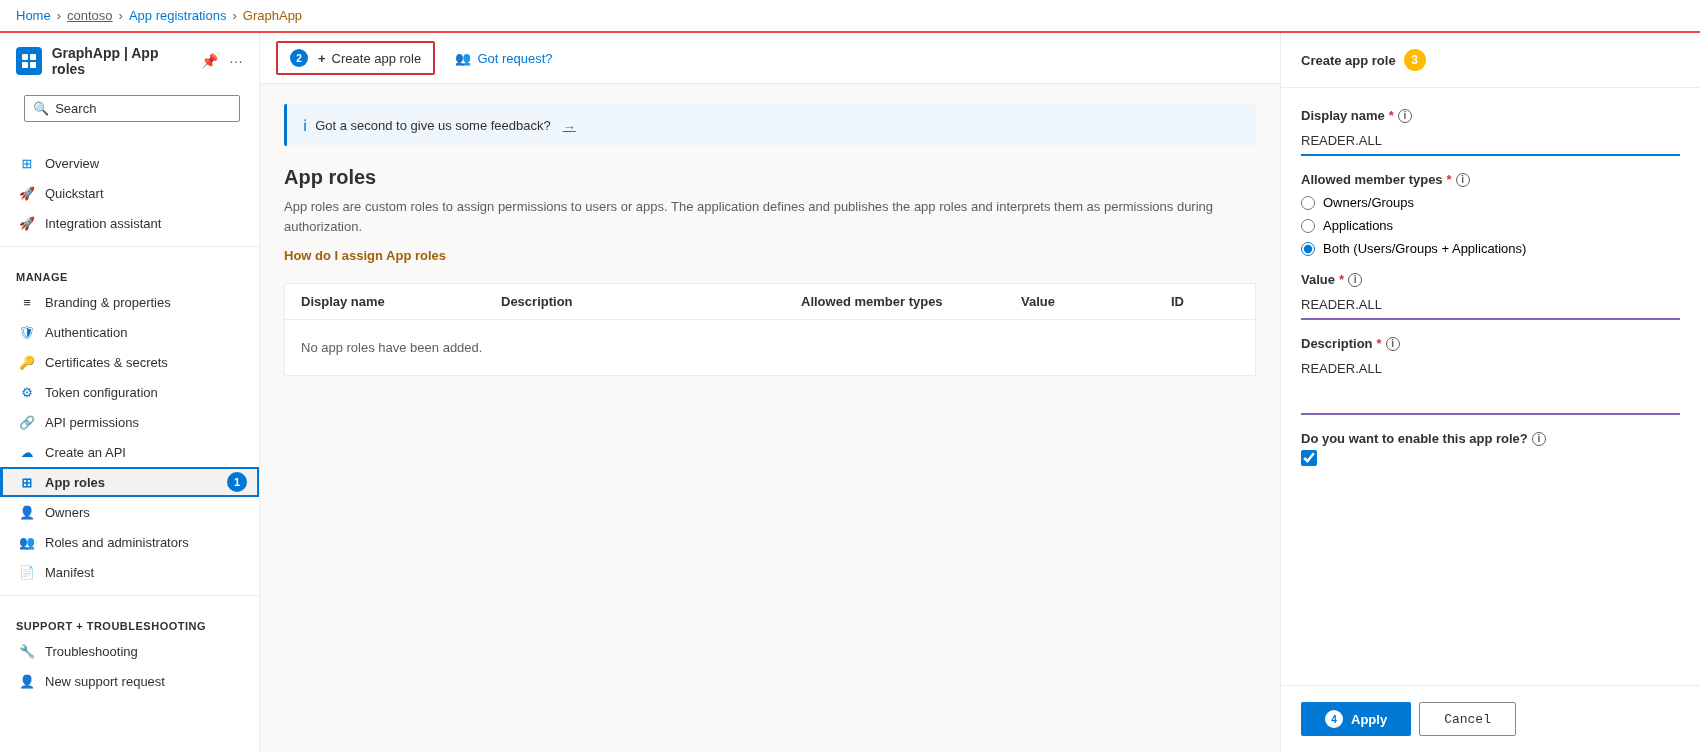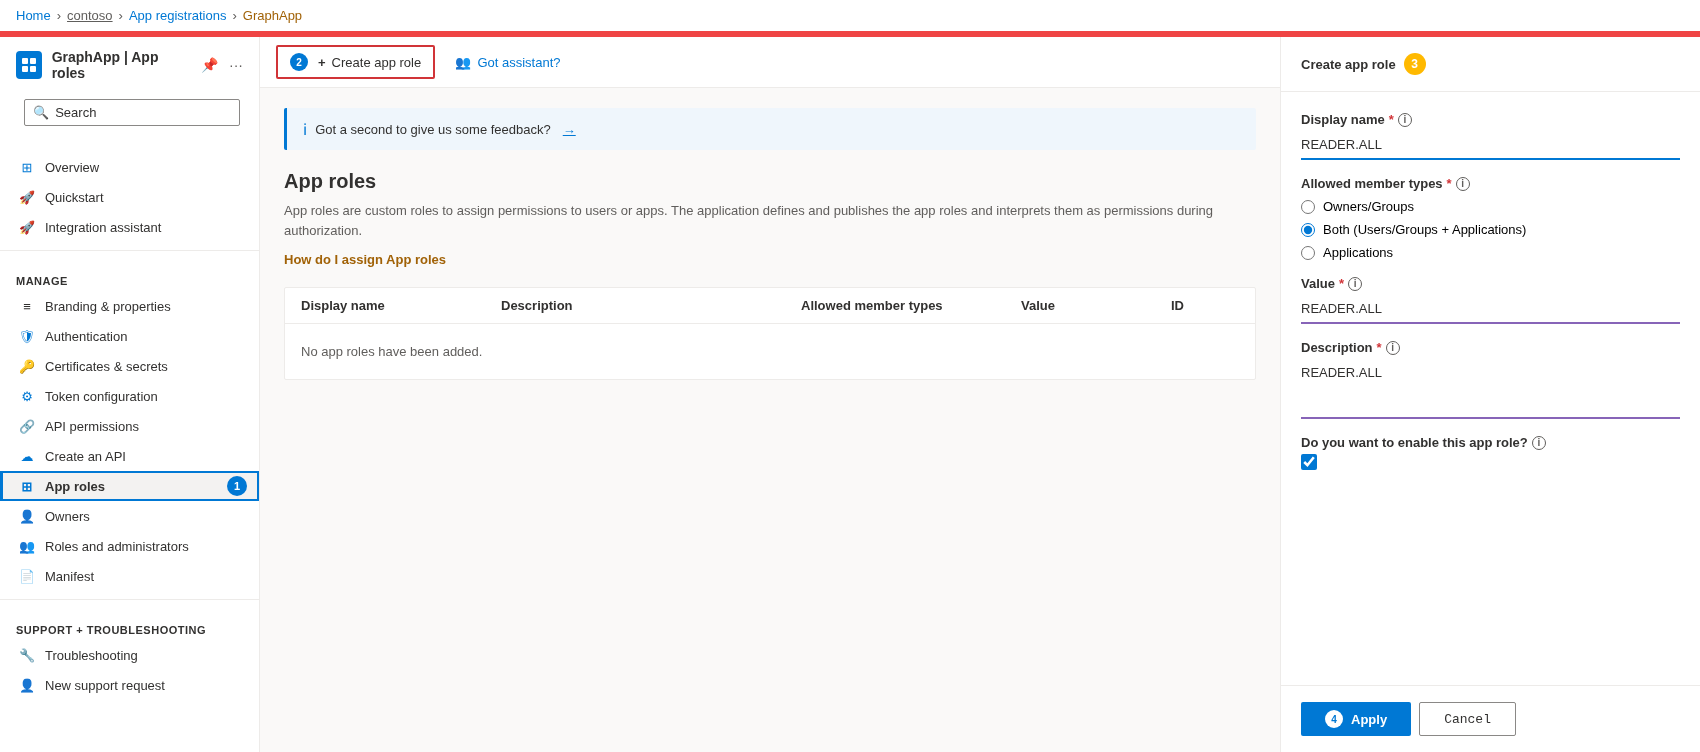--- a/index.html
+++ b/index.html
@@ -1,18 +1,18 @@
 <!DOCTYPE html>
 <html><head>
   <meta charset="utf-8">
   <style>
     * { box-sizing: border-box; margin: 0; padding: 0; font-family: 'Segoe UI', Arial, sans-serif; font-size: 13px; }
     body { background: #f3f2f1; display: flex; flex-direction: column; height: 752px; overflow: hidden; }
 
-    .breadcrumb { display: flex; align-items: center; gap: 6px; padding: 8px 16px; background: #fff; border-bottom: 6px solid #ef4444; font-size: 12px; color: #323130; }
+    .breadcrumb { display: flex; align-items: center; gap: 6px; padding: 8px 16px; background: #fff; border-bottom: 2px solid #ef4444; font-size: 12px; color: #323130; }
     .breadcrumb a { color: #0078d4; text-decoration: none; }
     .breadcrumb span { color: #605e5c; }
 
     .main-layout { display: flex; flex: 1; overflow: hidden; }
 
     
     .sidebar { width: 260px; background: #fff; border-right: 1px solid #edebe9; display: flex; flex-direction: column; overflow-y: auto; flex-shrink: 0; }
 
     .search-box { display: flex; align-items: center; gap: 6px; border: 1px solid #8a8886; border-radius: 2px; padding: 5px 8px; margin: 8px 12px; background: #fff; }
     .search-box input { border: none; outline: none; flex: 1; font-size: 13px; color: #323130; }
@@ -207,21 +207,21 @@
     <div class="toolbar">
       <div style="position:relative;display:inline-flex;align-items:center;">
         <button class="toolbar-btn create">
           <span style="background:#0078d4;color:#fff;border-radius:50%;width:18px;height:18px;display:inline-flex;align-items:center;justify-content:center;font-size:10px;font-weight:700;margin-right:4px;">2</span>
           <span style="font-weight:700;">+</span>
           <span>Create app role</span>
         </button>
       </div>
       <button class="toolbar-feedback">
         <span>👥</span>
-        <span>Got assistant?</span>
+        <span>Got request?</span>
       </button>
     </div>
 
     <div class="page-content">
       
       <div class="info-banner">
         <span style="color:#0078d4;font-size:16px;">ℹ</span>
         <span>Got a second to give us some feedback?</span>
         <a href="#" style="color:#0078d4;margin-left:4px;">→</a>
       </div>
@@ -269,26 +269,26 @@
           <span>Allowed member types</span>
           <span class="required">*</span>
           <span class="info-icon">i</span>
         </label>
         <div class="radio-group">
           <div class="radio-item">
             <input type="radio" name="memberType" style="">
             <span>Owners/Groups</span>
           </div>
           <div class="radio-item">
+            <input type="radio" name="memberType" style="">
+            <span>Applications</span>
+          </div>
+          <div class="radio-item">
             <input type="radio" name="memberType" checked="" style="">
             <span>Both (Users/Groups + Applications)</span>
-          </div>
-          <div class="radio-item">
-            <input type="radio" name="memberType" style="">
-            <span>Applications</span>
           </div>
         </div>
       </div>
 
       <div class="form-group">
         <label class="form-label">
           <span>Value</span>
           <span class="required">*</span>
           <span class="info-icon">i</span>
         </label>

